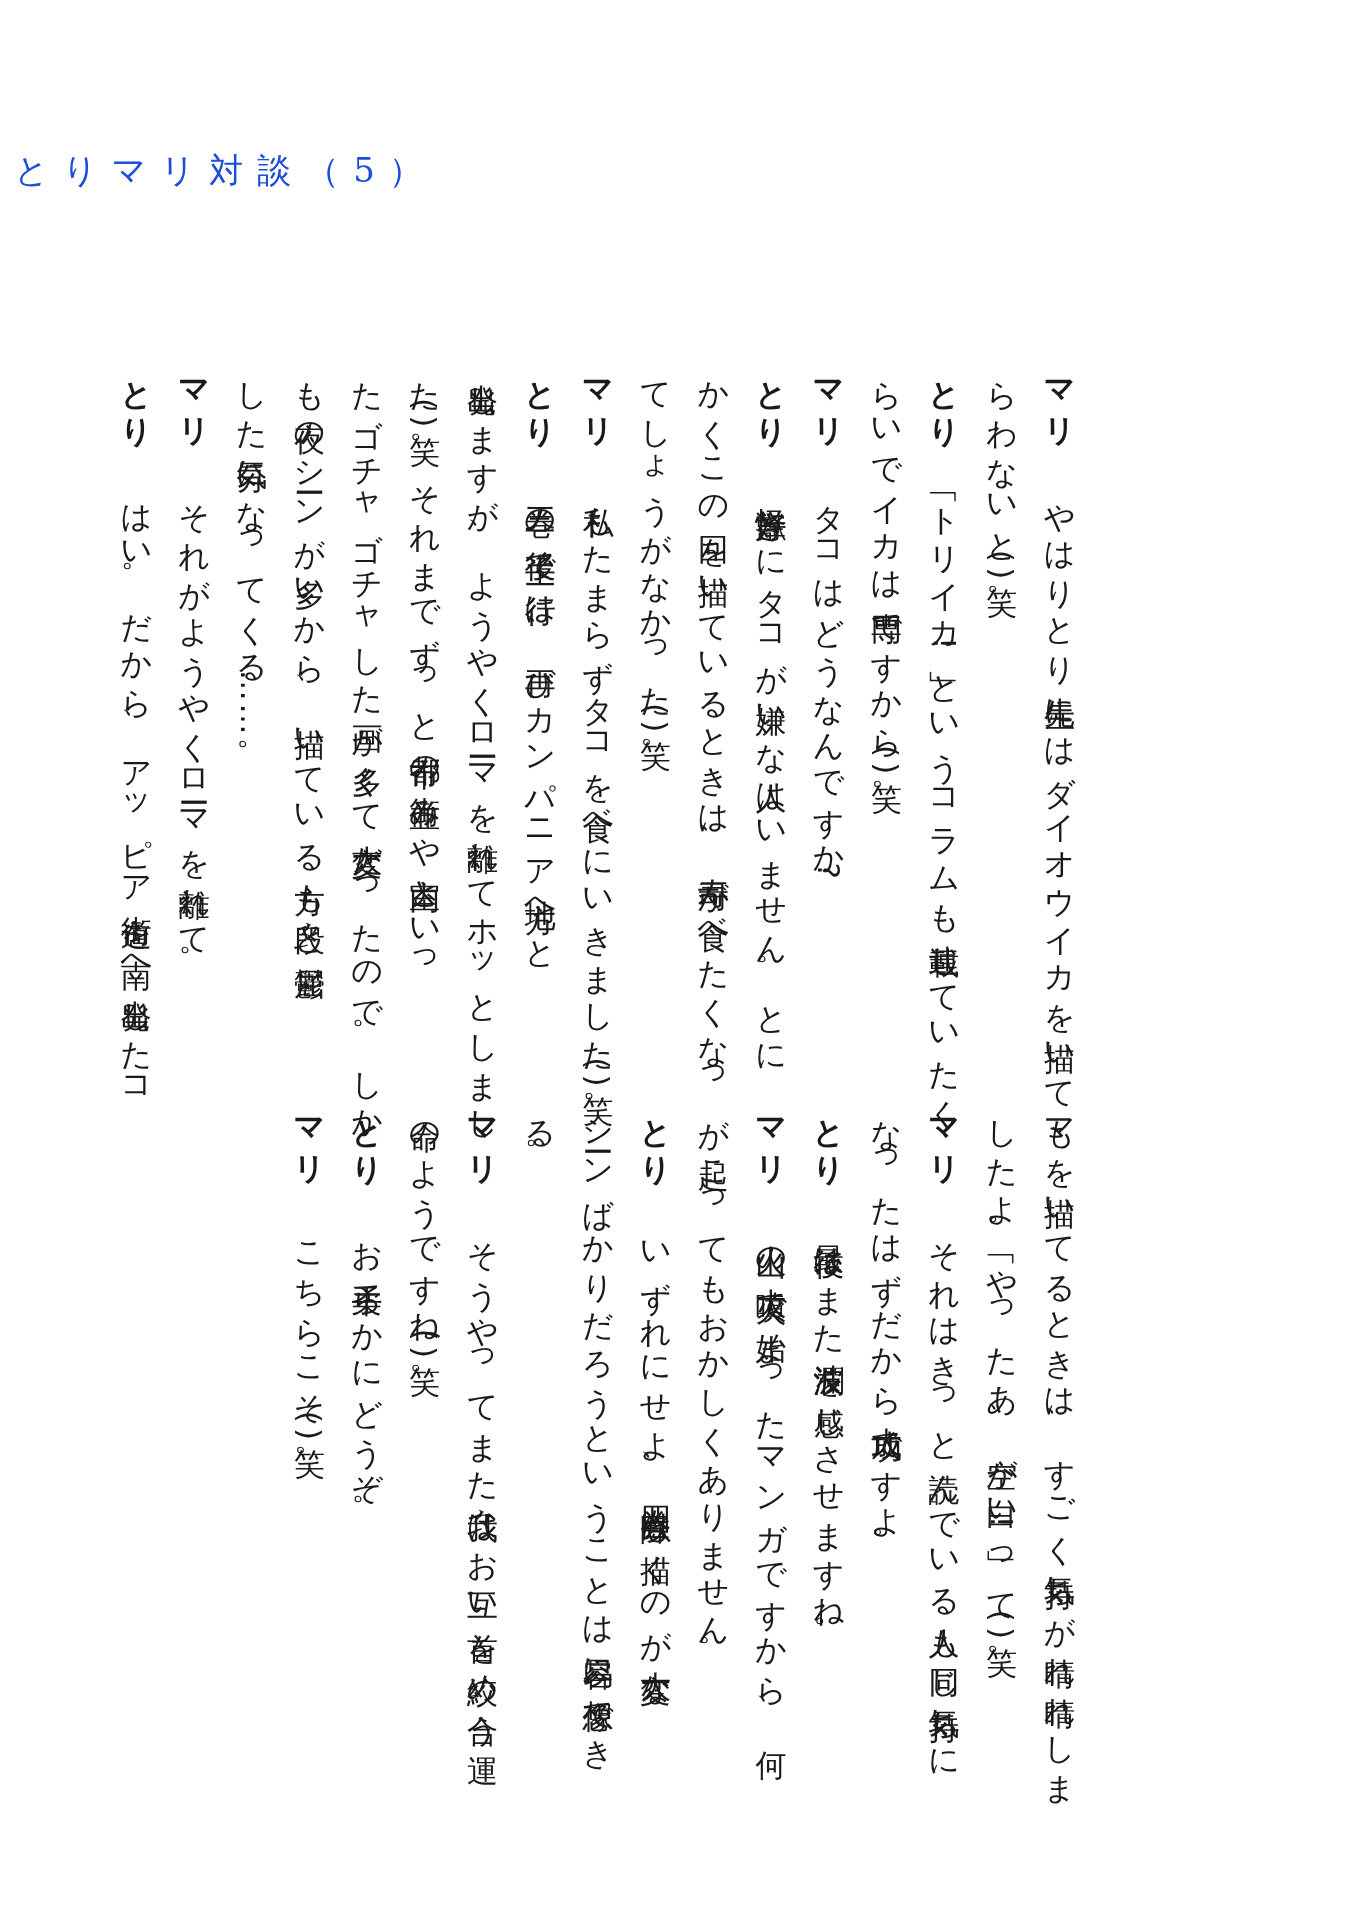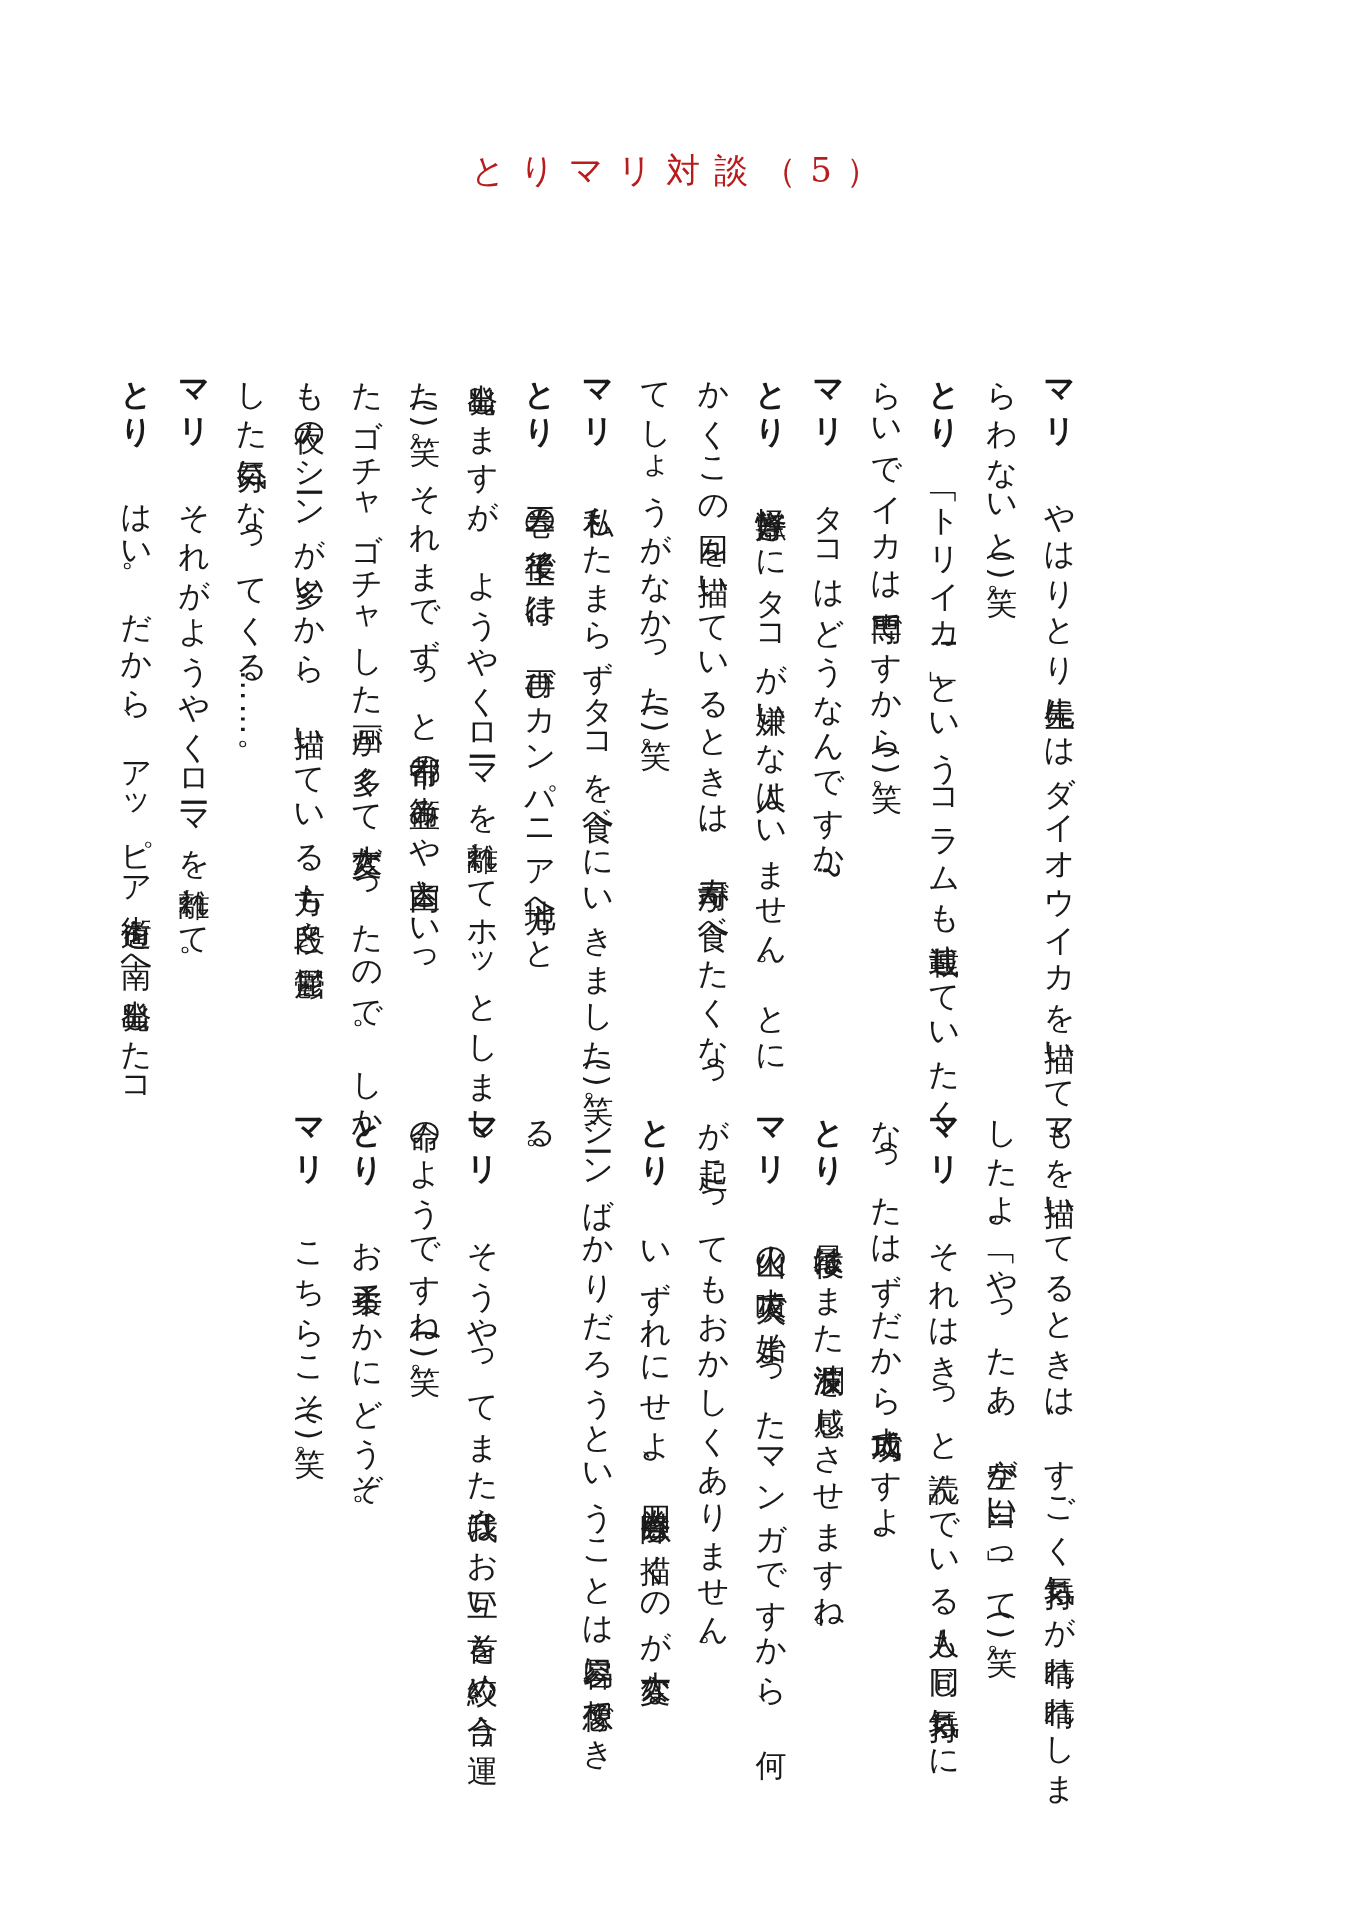--- a/index.html
+++ b/index.html
@@ -3,23 +3,23 @@
 <meta charset="utf-8">
 <style>
   html, body { margin: 0; padding: 0; background: #ffffff; }
   body {
     width: 1351px; height: 1920px; position: relative; overflow: hidden;
     color: #1a1a1a;
     font-family: "DejaVu Sans", "Liberation Sans", sans-serif;
   }
   .title {
     position: absolute; left: 0; width: 1351px; top: 148px;
-    text-align: center;
+    text-align: left;
     font-family: "DejaVu Serif", "Liberation Serif", serif;
-    font-size: 34px; letter-spacing: 14px; color: #b91c1c;
+    font-size: 34px; letter-spacing: 14px; color: #1d4ed8;
     padding-left: 14px; box-sizing: border-box;
   }
   .block { position: absolute; }
   .col {
     position: absolute; top: 0;
     width: 40px;
     writing-mode: vertical-rl;
     font-size: 31px;
     line-height: 40px;
     letter-spacing: 2.6px;

